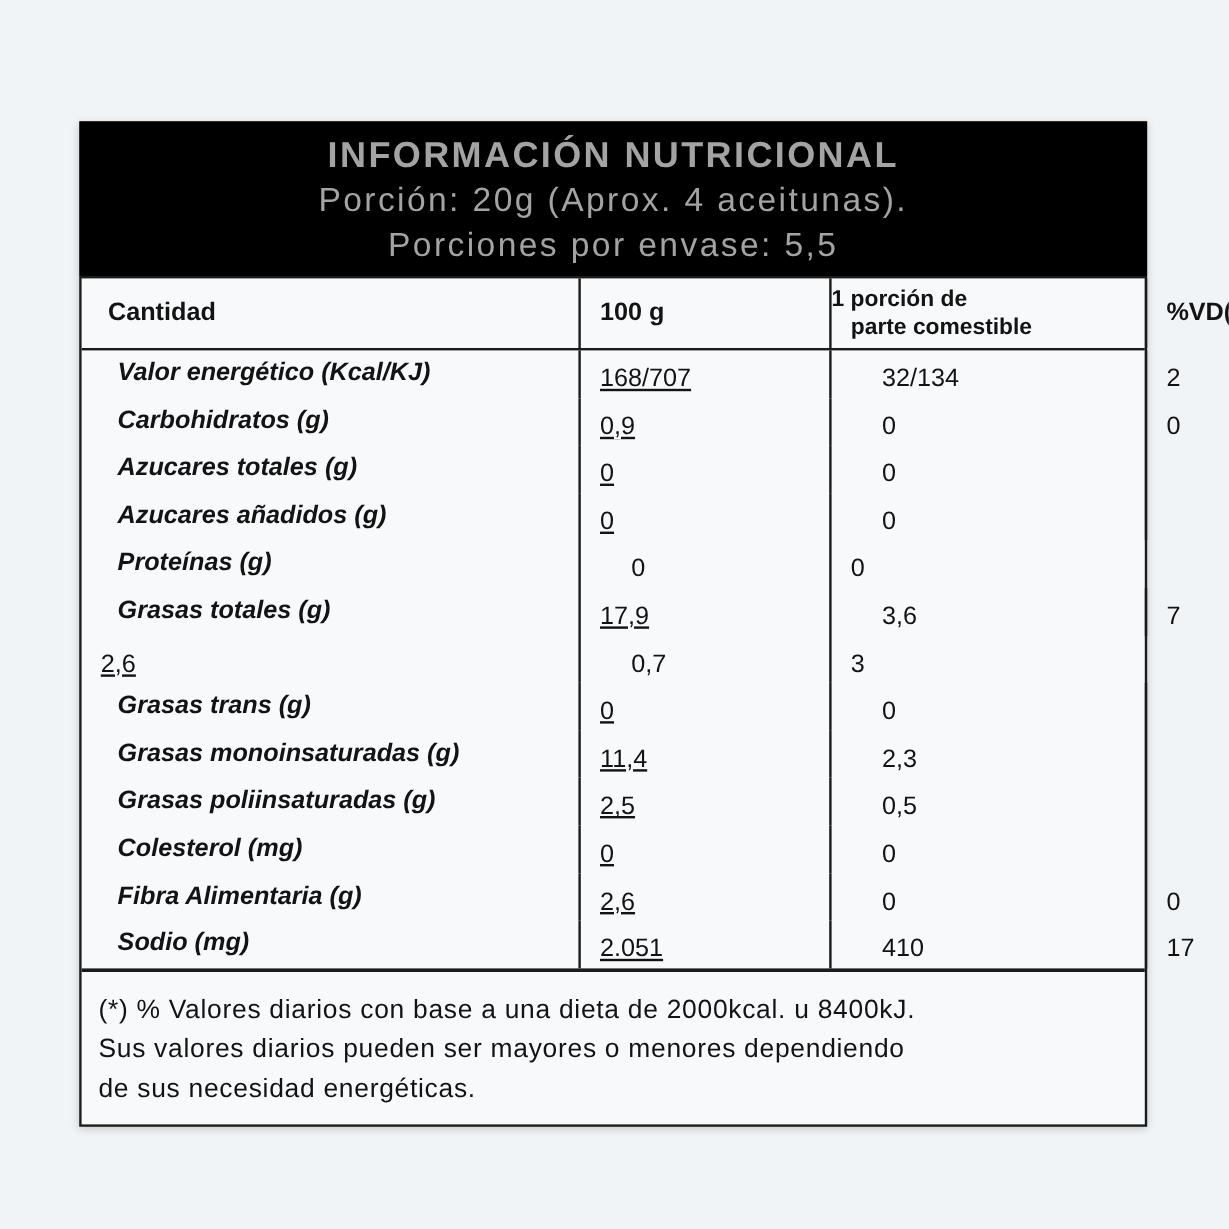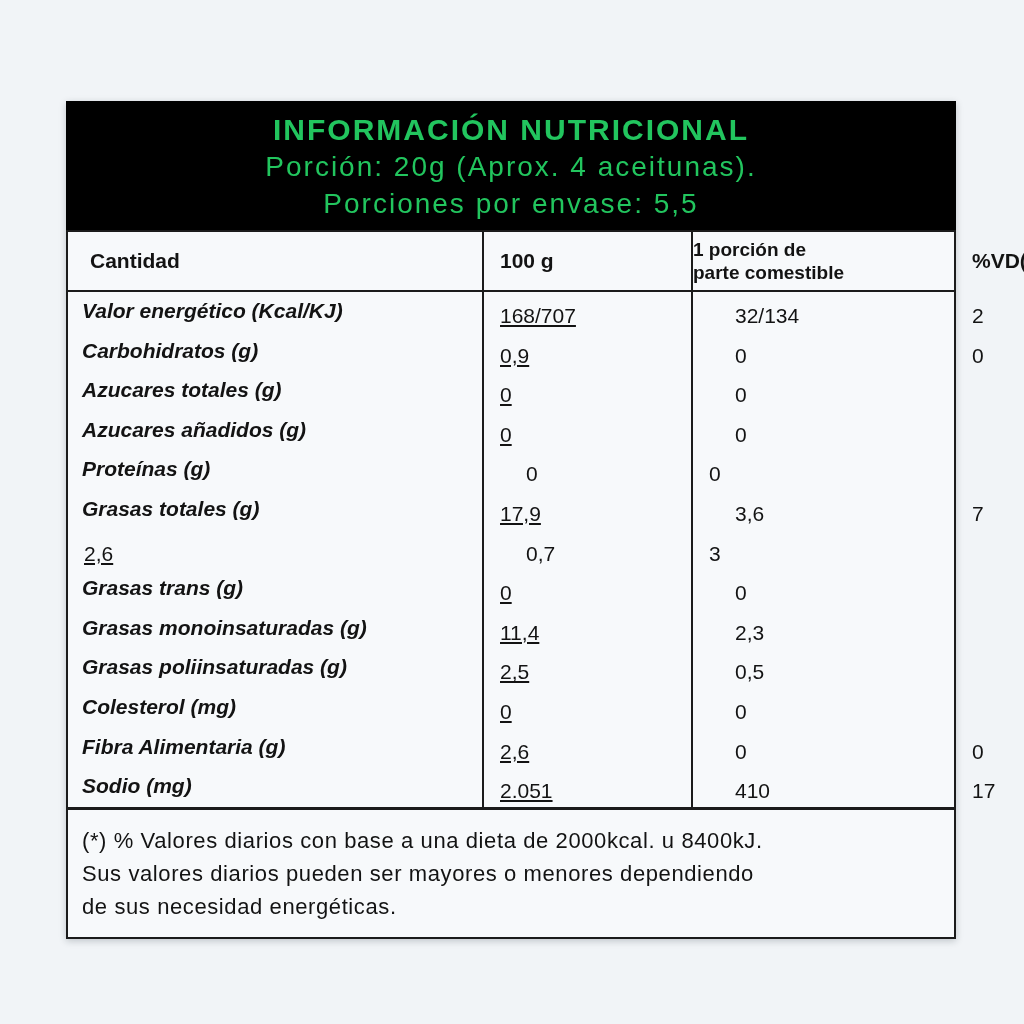--- a/index.html
+++ b/index.html
@@ -13,21 +13,21 @@
   }
   .card {
     position: absolute;
     left: 66px;
     top: 101px;
     width: 890px;
     box-shadow: 0 2px 7px rgba(20,30,40,0.22);
   }
   .band {
     background: #000000;
-    color: #22c55e;
+    color: #a3a3a3;
     height: 129px;
     text-align: center;
     padding-top: 11px;
   }
   .band-title {
     font-size: 30px;
     font-weight: 700;
     letter-spacing: 2px;
     line-height: 36px;
   }
@@ -67,20 +67,21 @@
   .th-vd { padding-left: 16px; }
   .data-row { height: 39.6px; }
   .cell-label {
     padding-left: 14px;
     padding-top: 6px;
     font-style: italic;
     font-weight: 700;
     font-size: 21px;
     line-height: 25px;
     white-space: nowrap;
+    margin-left: 16px;
   }
   .cell-val {
     padding-top: 12px;
     font-size: 21px;
     line-height: 24px;
     font-weight: 400;
   }
   .pad-100g { padding-left: 16px; text-decoration: underline; }
   .pad-porcion { padding-left: 42px; }
   .pad-vd { padding-left: 16px; }
@@ -105,21 +106,21 @@
   </div>
 
   <div class="table">
 
     <div class="grid-row thead">
       <div class="th-cantidad">Cantidad</div>
       <div class="th-100g">100 g</div>
       <div class="th-porcion">
         <span>
           <span style="display:block;">1 porción de</span>
-          <span style="display:block;">parte comestible</span>
+          <span style="display:block;margin-left:16px;">parte comestible</span>
         </span>
       </div>
       <div class="th-vd">%VD(*)</div>
     </div>
 
     <div class="grid-row data-row">
       <div class="cell-label">Valor energético (Kcal/KJ)</div>
       <div class="cell-val pad-100g">168/707</div>
       <div class="cell-val pad-porcion">32/134</div>
       <div class="cell-val pad-vd">2</div>

